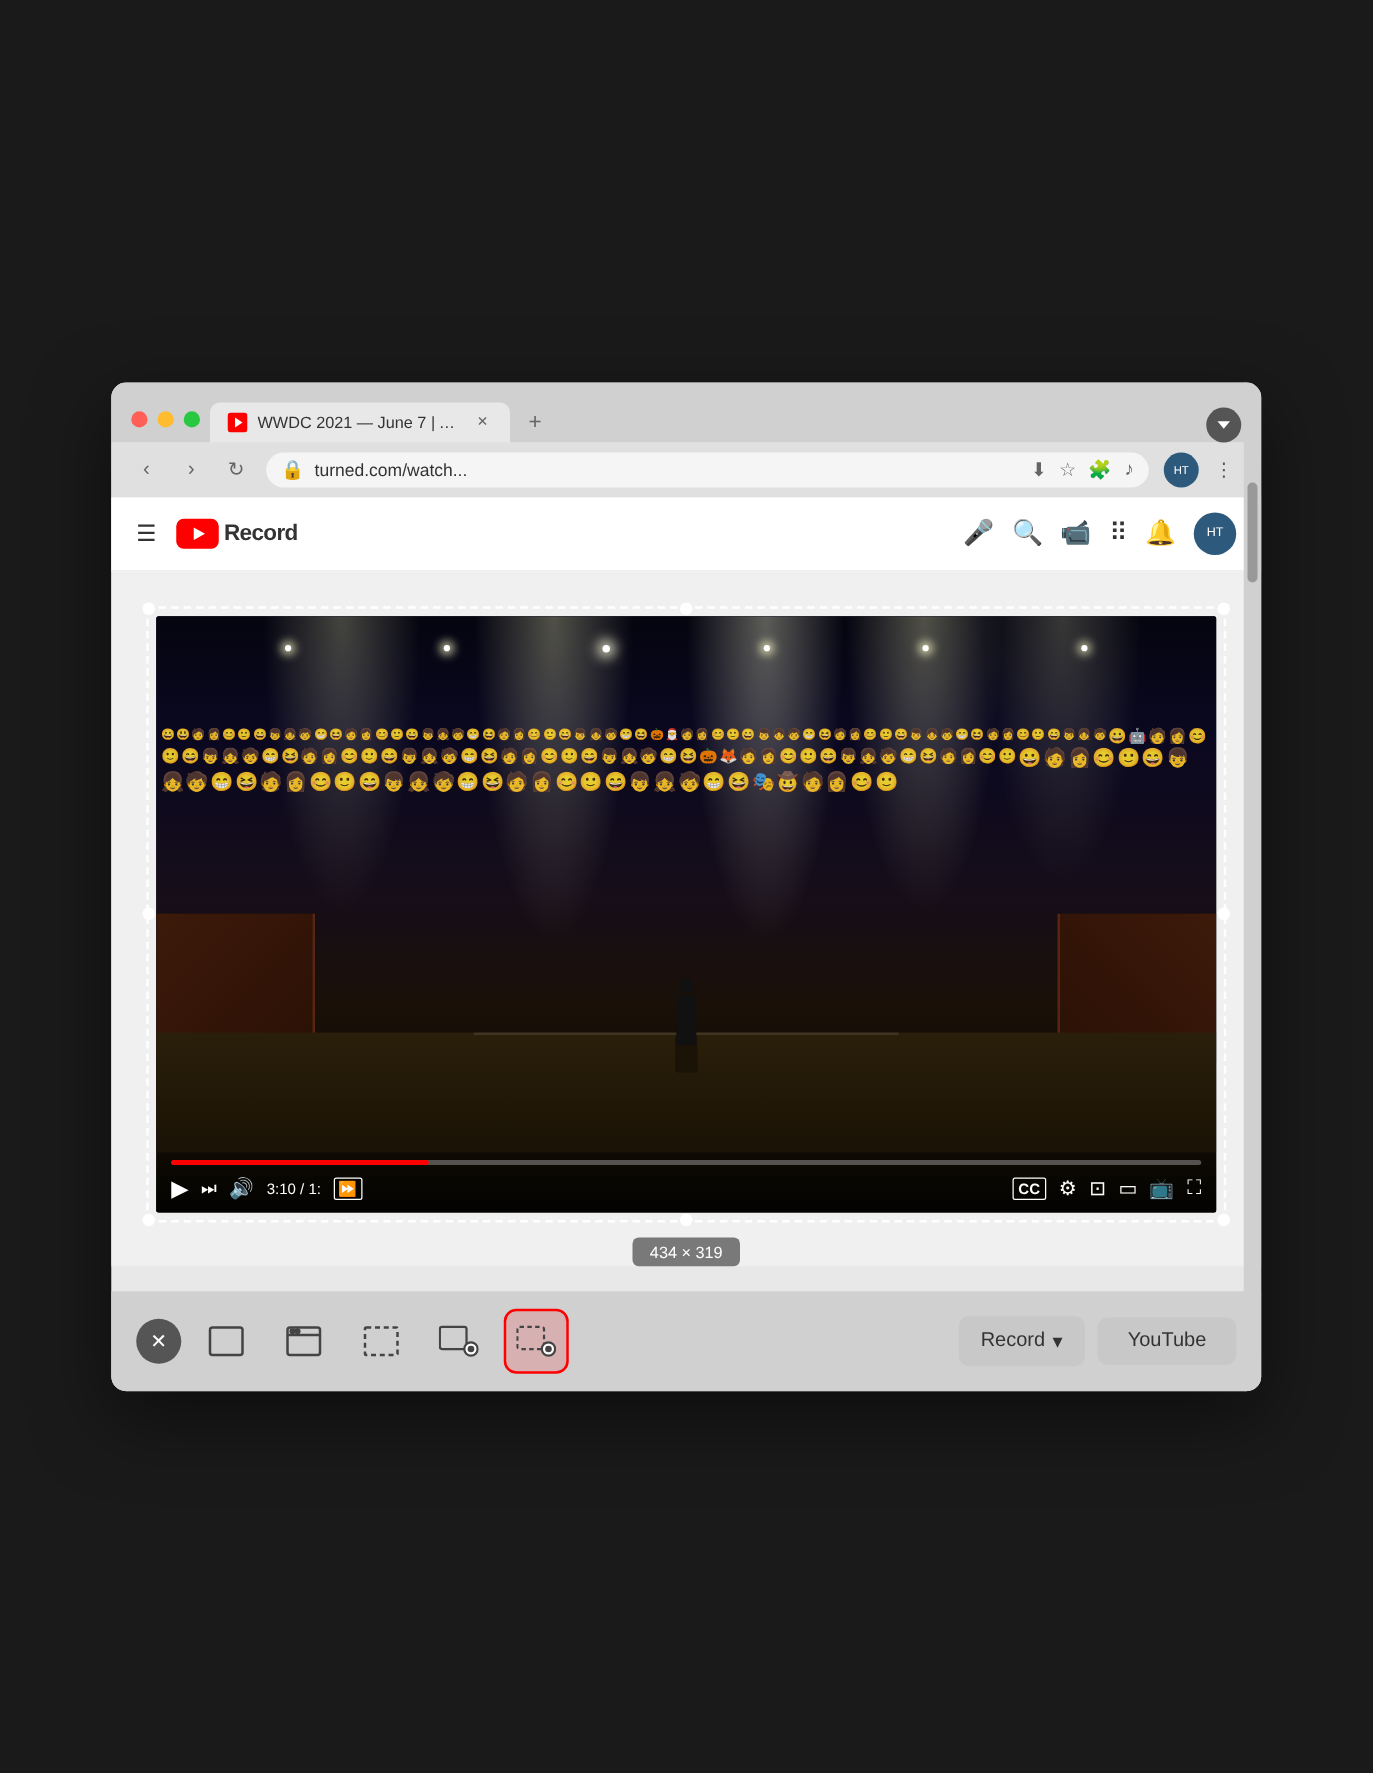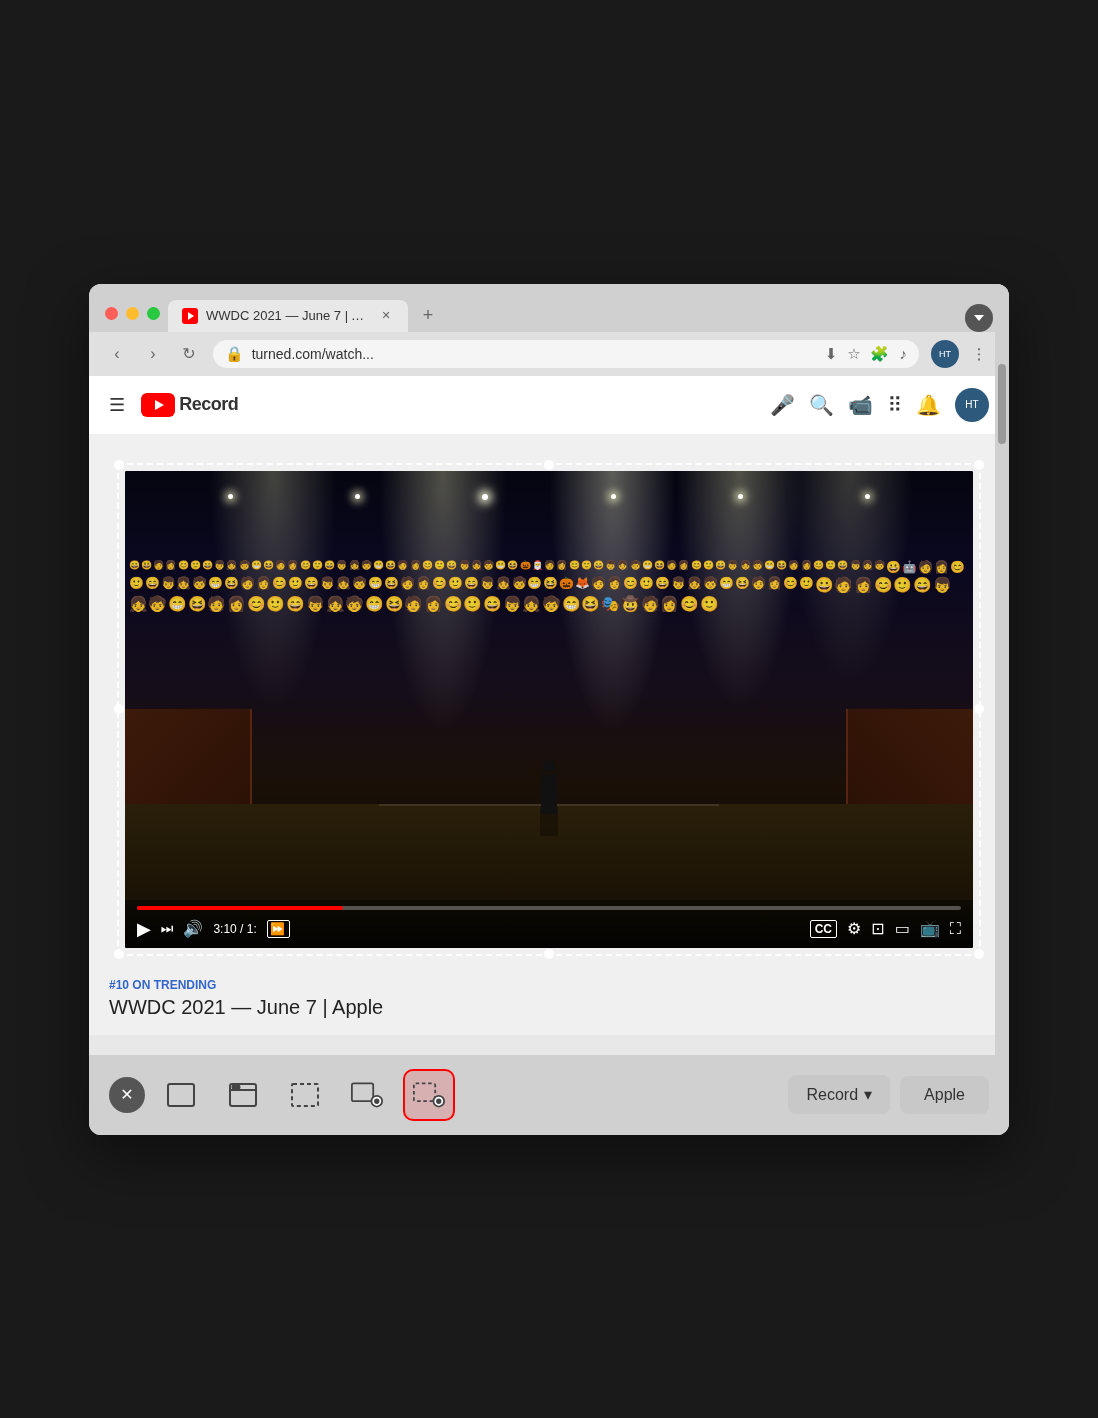--- a/index.html
+++ b/index.html
@@ -812,26 +812,25 @@
               <div class="ctrl-icon">▭</div>
               <div class="ctrl-icon">📺</div>
               <div class="ctrl-icon">⛶</div>
             </div>
           </div>
         </div>
 
 
       </div>
 
-    </div>
-
-    <div class="video-info">
-      <div class="trending-label">#10 ON TRENDING</div>
-      <div class="video-title">WWDC 2021 — June 7 | Apple</div>
-    </div>
+      <div style="display:flex;justify-content:center;margin: 6px 0 8px;">
+        <div style="background:rgba(100,100,100,0.85);color:white;font-size:13px;padding:4px 14px;border-radius:5px;">434 × 319</div>
+      </div>
+    </div>
+
 
     <div class="scrollbar">
       <div class="scrollbar-thumb"></div>
     </div>
 
   </div>
 
   <div class="bottom-toolbar">
 
     <div class="close-btn-circle">
@@ -876,17 +875,17 @@
     </div>
 
     <div class="toolbar-spacer"></div>
 
     <button class="options-btn">
       <span>Record</span>
       <span>▾</span>
     </button>
 
     <button class="record-btn">
-      <span>Apple</span>
+      <span>YouTube</span>
     </button>
   </div>
 
 </div>
 
 </body></html>

